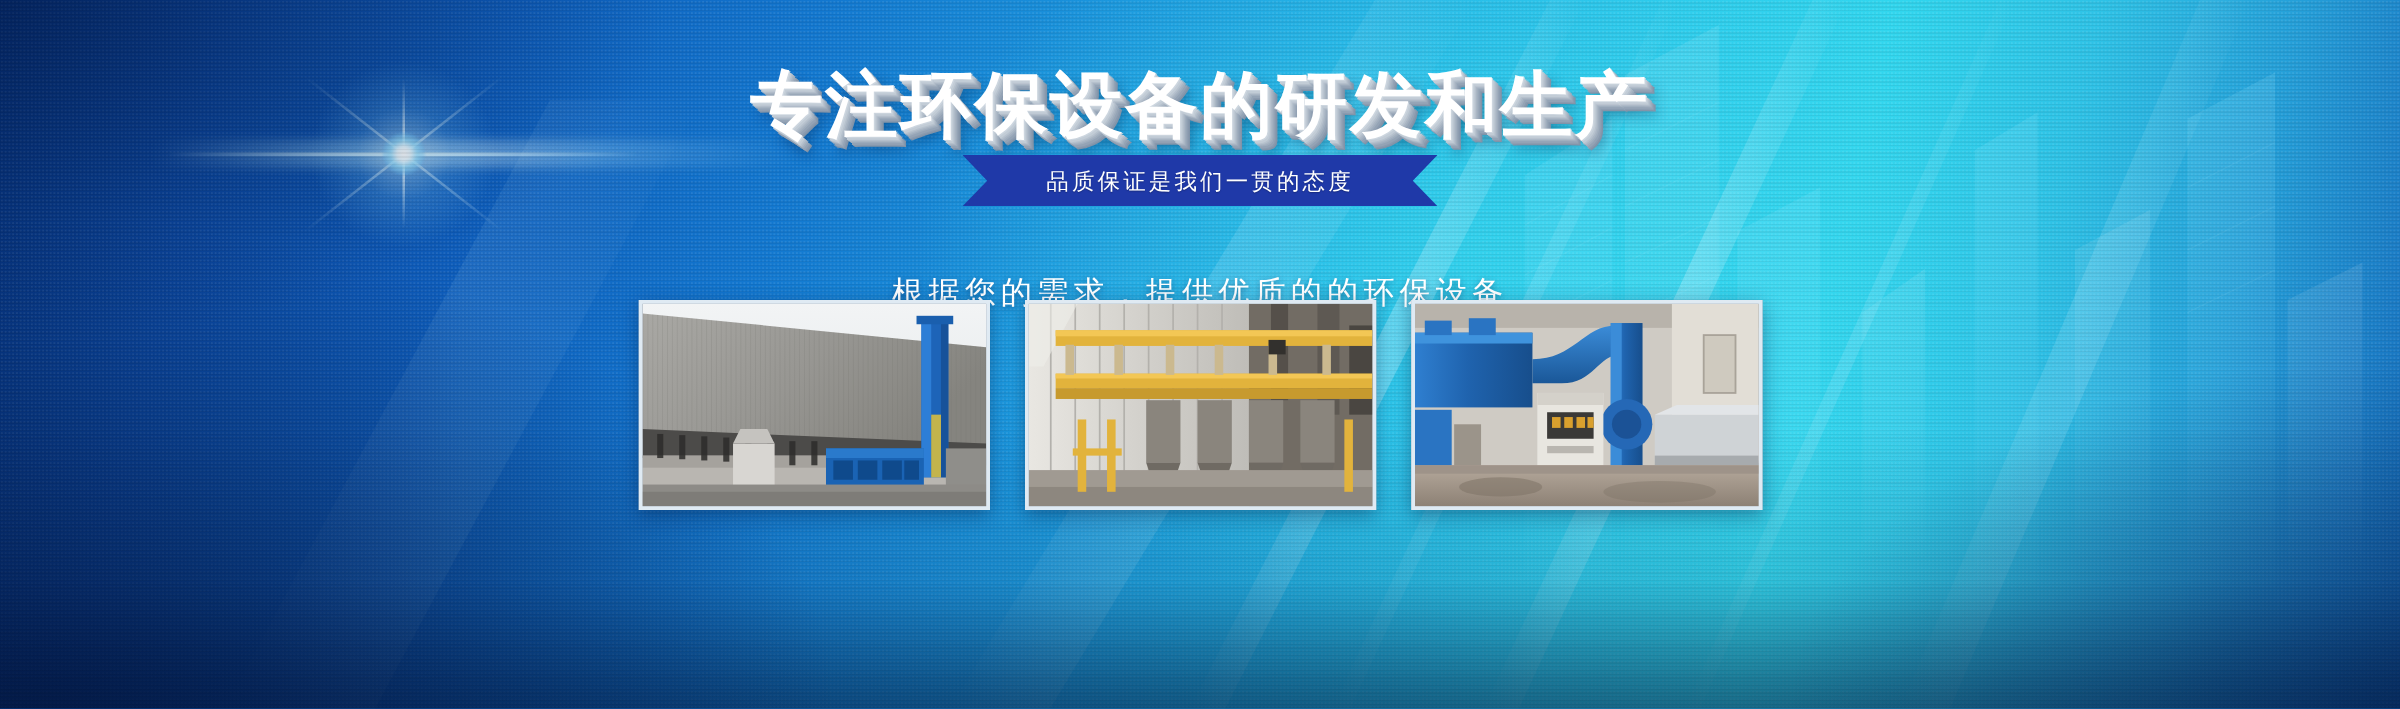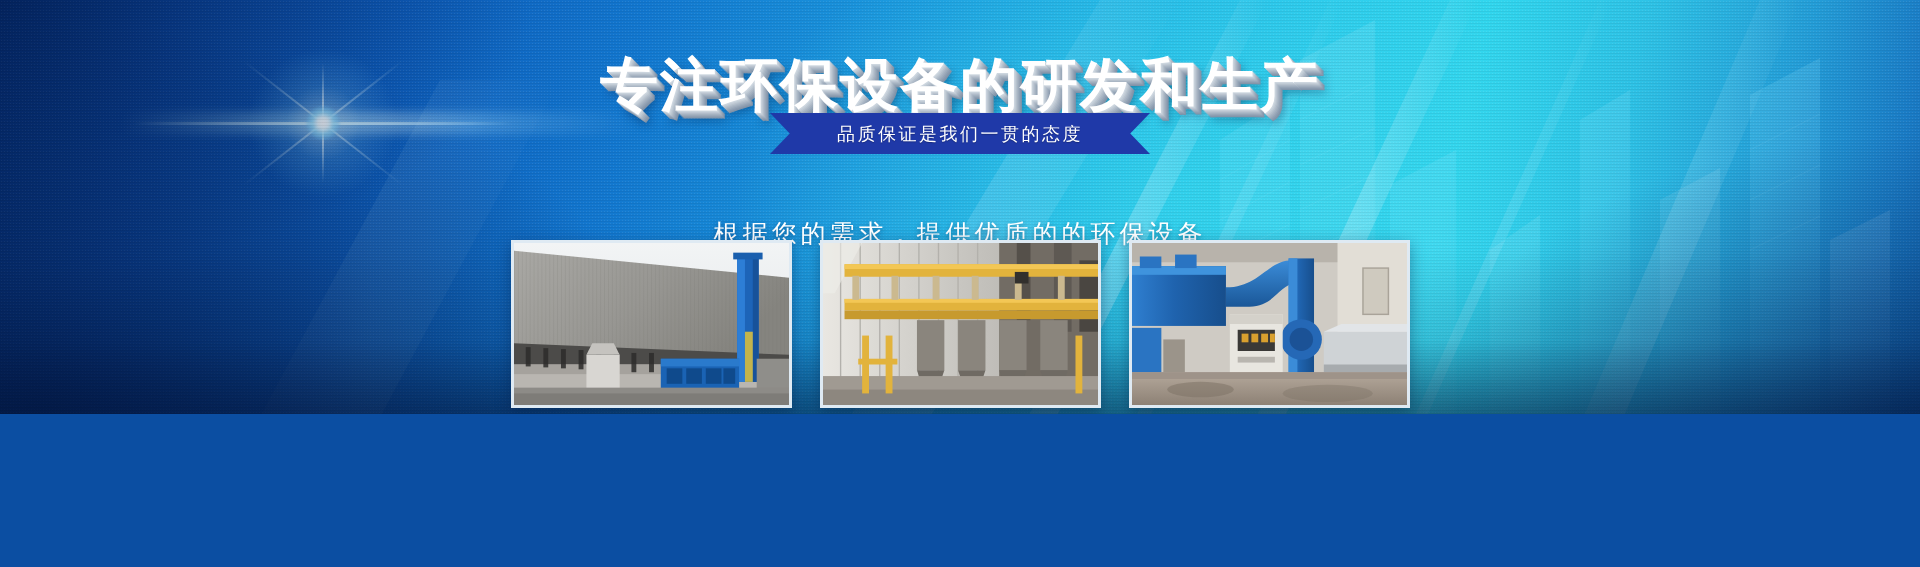--- a/index.html
+++ b/index.html
@@ -2,21 +2,21 @@
 <html><head>
 <meta charset="utf-8">
 <style>
   html,body{margin:0;padding:0;}
   body{
     width:1920px;height:567px;overflow:hidden;
     font-family:"Liberation Sans","DejaVu Sans",sans-serif;
     background:#0b4ea2;
   }
   .banner{
-    position:relative;width:1920px;height:414px;overflow:hidden;
+    position:relative;width:1920px;height:567px;overflow:hidden;
     background:
       radial-gradient(ellipse 620px 420px at 1180px 200px, rgba(60,225,240,0.55) 0%, rgba(60,215,238,0.25) 45%, rgba(60,215,238,0) 72%),
       linear-gradient(103deg,
         #05337e 0%,
         #0a47a0 9%,
         #0d5cba 20%,
         #1277cf 32%,
         #1a96dd 44%,
         #22b4e6 56%,
         #2ccbec 66%,
@@ -95,21 +95,21 @@
     font-size:58px;line-height:1;font-weight:bold;color:#ffffff;
     letter-spacing:2px;
     text-shadow:
       1px 1px 0 #cdd6df, 2px 2px 0 #c2ccd6, 3px 3px 0 #b6c1cd,
       4px 4px 0 #aab6c4, 5px 5px 0 #9fadbd, 6px 6px 0 #94a3b5,
       7px 7px 0 #8a9aae, 8px 8px 0 #8193a8,
       9px 10px 10px rgba(3,32,74,0.45);
   }
 
   .ribbon-wrap{
-    position:absolute;left:0;right:0;top:113px;display:flex;justify-content:center;
+    position:absolute;left:0;right:0;top:124px;display:flex;justify-content:center;
   }
   .ribbon-outer{
     position:relative;
     clip-path:polygon(0% 0%, 100% 0%, 94.8% 50%, 100% 100%, 0% 100%, 5.2% 50%);
     background:#1f39a8;
     width:380px;height:41px;
     display:flex;align-items:center;justify-content:center;
     box-shadow:0 3px 9px rgba(4,28,70,0.30);
   }
   .ribbon-text{

